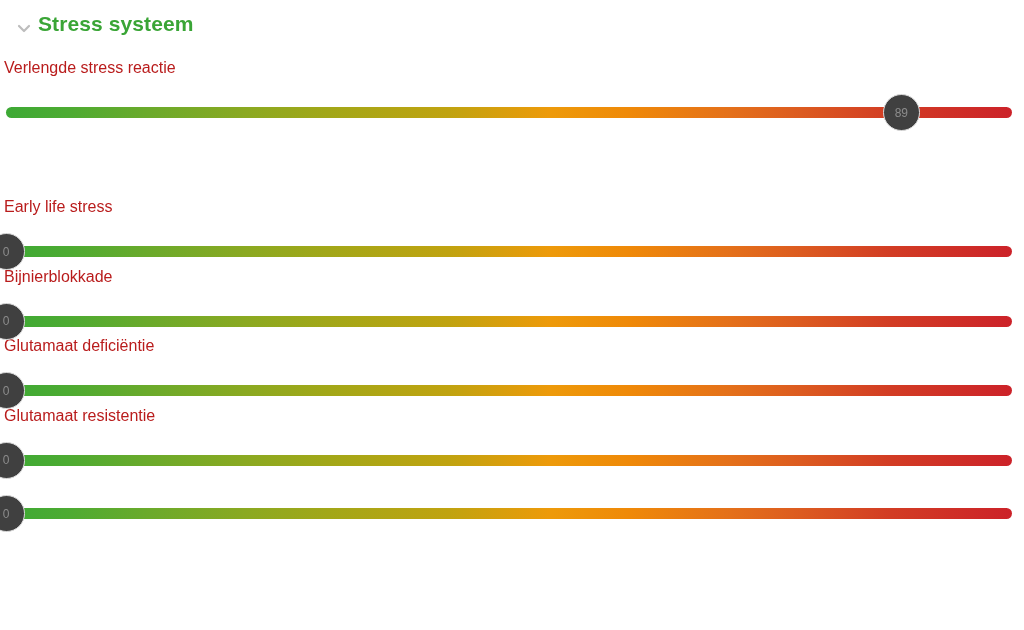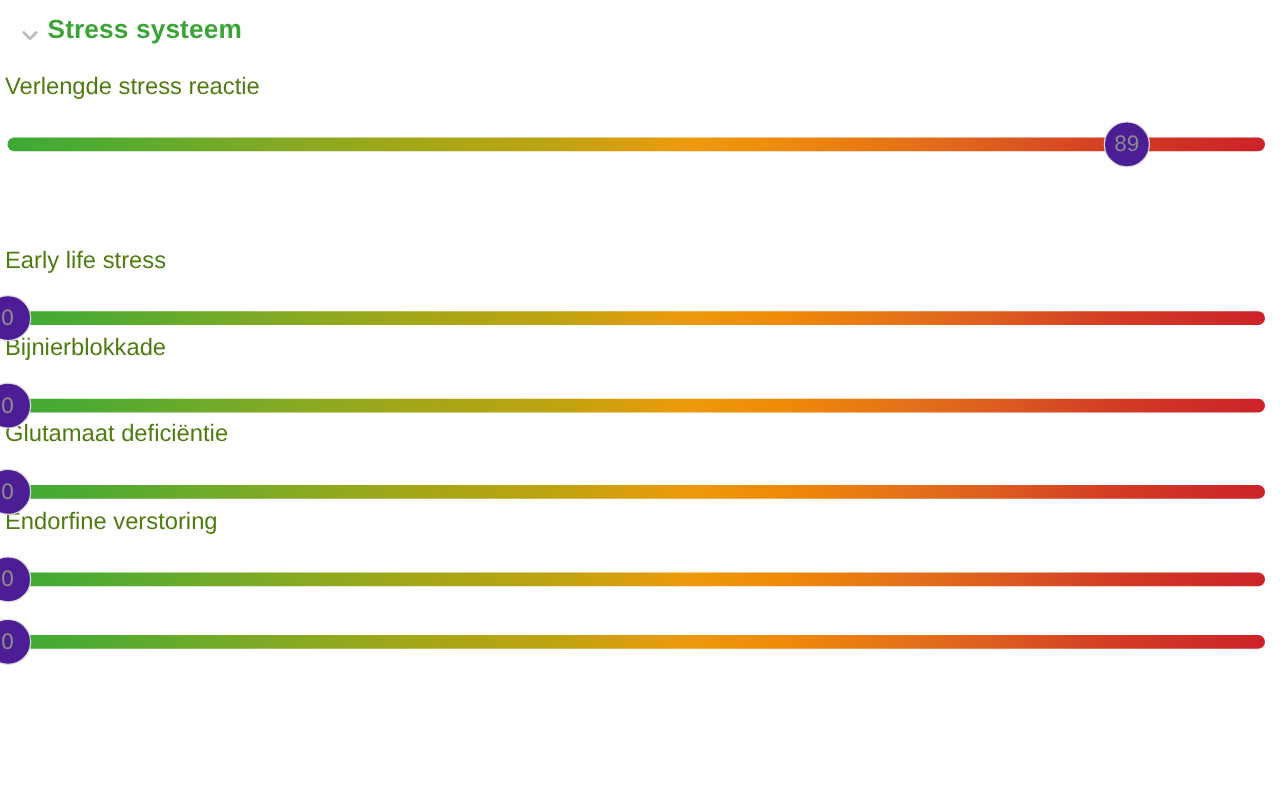--- a/index.html
+++ b/index.html
@@ -45,22 +45,22 @@
   
   .slider-list {
     margin-top: 26px;
     padding: 0;
   }
   .slider-row {
     position: relative;
     height: 69.5px;
   }
   .slider-label {
-    font-size: 19px;
-    color: #4d7c0f;
+    font-size: 16px;
+    color: #b91c1c;
     line-height: 1;
     padding-left: 4px;
     white-space: nowrap;
   }
   .track-wrap {
     position: relative;
     margin-top: 18px;
     height: 38px;
   }
   .track {
@@ -84,27 +84,27 @@
       #d23c24 88%,
       #cc2229 100%);
   }
   .handle {
     position: absolute;
     top: 0;
     width: 37px;
     height: 37px;
     margin-left: -18.5px;
     border-radius: 50%;
-    background: #4c1d95;
+    background: #404040;
     border: 1px solid #dcdcdc;
     box-sizing: border-box;
     display: flex;
     align-items: center;
     justify-content: center;
-    font-size: 18px;
+    font-size: 12px;
     color: #8c8c8c;
     z-index: 3;
   }
 </style>
 </head>
 <body>
 
 <div class="panel-header">
   <span class="chevron-icon">
     <svg width="16" height="16" viewBox="0 0 16 16" aria-hidden="true">
@@ -139,21 +139,21 @@
       </div>
     </div>
     <div class="slider-row">
       <div class="slider-label">Glutamaat deficiëntie</div>
       <div class="track-wrap">
         <div class="track"></div>
         <div class="handle" style="left: 6px;">0</div>
       </div>
     </div>
     <div class="slider-row">
-      <div class="slider-label">Endorfine verstoring</div>
+      <div class="slider-label">Glutamaat resistentie</div>
       <div class="track-wrap">
         <div class="track"></div>
         <div class="handle" style="left: 6px;">0</div>
       </div>
     </div>
     <div class="slider-row">
       <div class="track-wrap">
         <div class="track"></div>
         <div class="handle" style="left: 6px;">0</div>
       </div>

